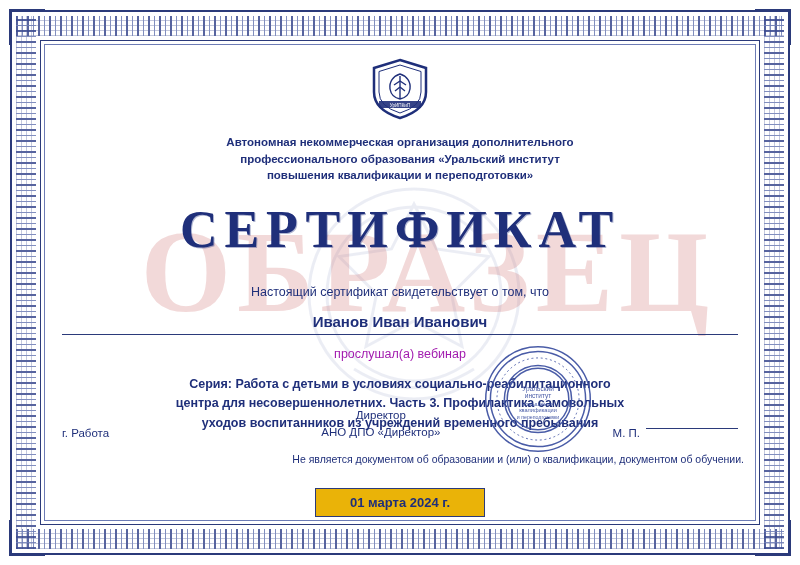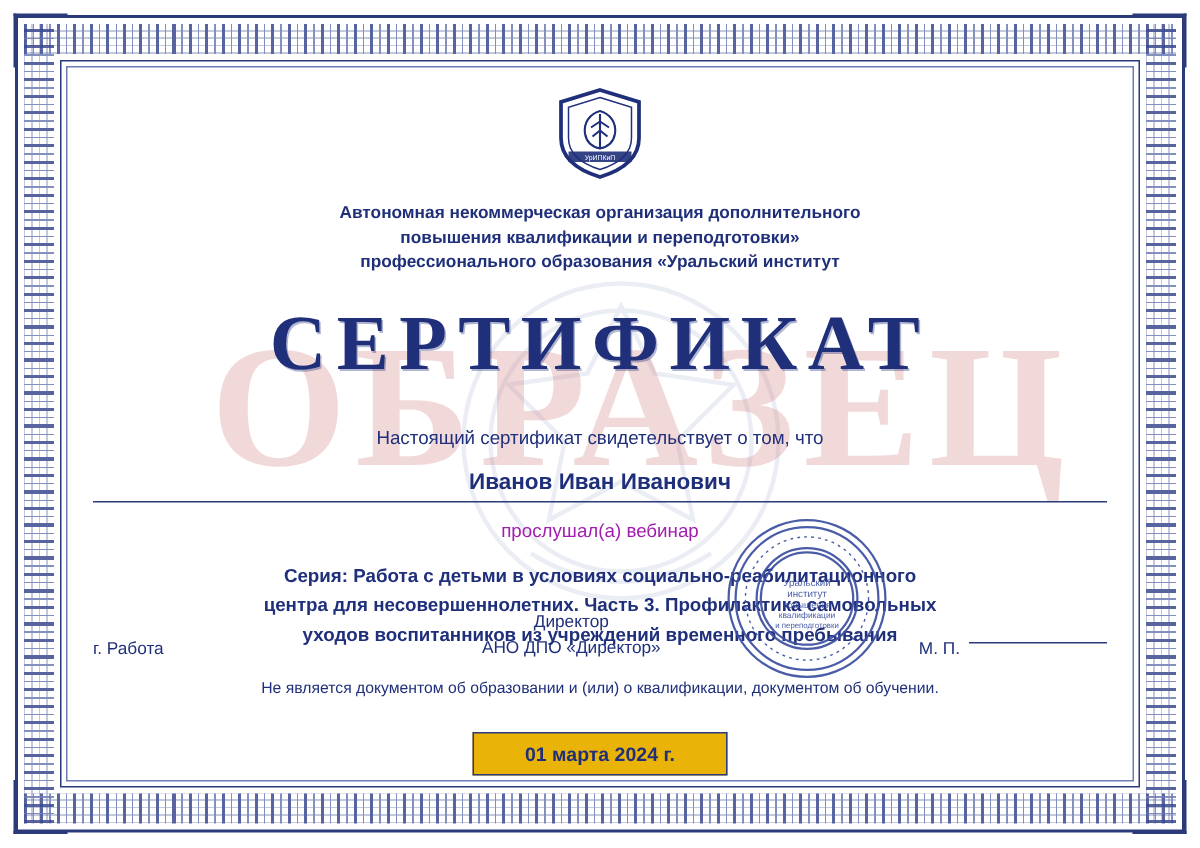--- a/index.html
+++ b/index.html
@@ -249,21 +249,21 @@
     width: 92px;
     border-bottom: 1px solid #2b3a7a;
     height: 1px;
   }
 
   .disclaimer {
     position: absolute;
     left: 0;
     right: 0;
     bottom: 48px;
-    text-align: center;
+    text-align: right;
     color: #1f2f7a;
     font-size: 10.5px;
   }
 
   .date-box {
     position: absolute;
     left: 50%;
     transform: translateX(-50%);
     bottom: -4px;
     border: 1.5px solid #2b3a7a;
@@ -324,22 +324,22 @@
           <path d="M31 18 L31 41"></path>
           <path d="M31 23 L25 27 M31 23 L37 27 M31 29 L26 33 M31 29 L36 33"></path>
         </g>
         <rect x="10" y="43" width="42" height="7" fill="#1f2f7a" opacity=".9"></rect>
         <text x="31" y="48.6" font-size="4.6" fill="#ffffff" text-anchor="middle" font-family="Liberation Sans, sans-serif">УрИПКиП</text>
       </svg>
     </div>
 
     <div class="org">
       <div>Автономная некоммерческая организация дополнительного</div>
+      <div>профессионального образования «Уральский институт</div>
       <div>повышения квалификации и переподготовки»</div>
-      <div>профессионального образования «Уральский институт</div>
     </div>
 
     <div class="title">СЕРТИФИКАТ</div>
 
     <div class="subtitle">Настоящий сертификат свидетельствует о том, что</div>
 
     <div class="name-block">
       <div class="name">Иванов Иван Иванович</div>
       <div class="name-rule"></div>
     </div>

